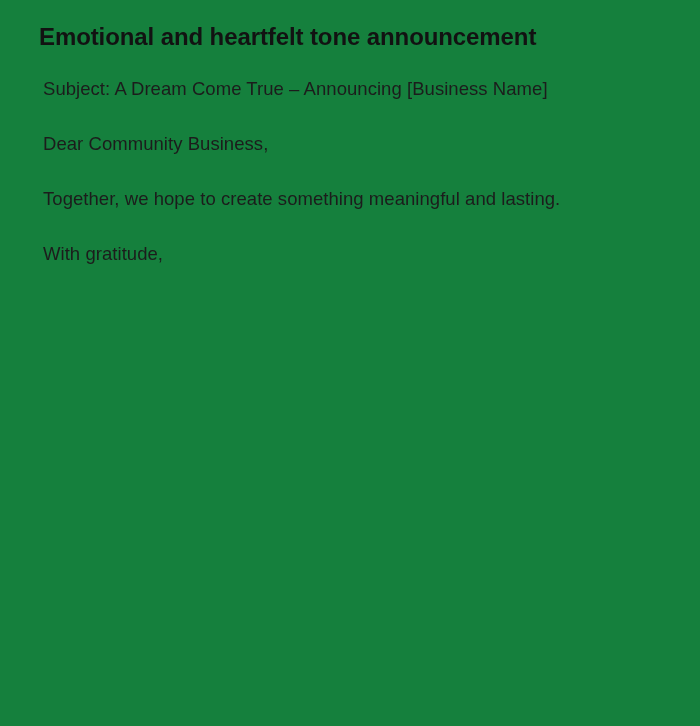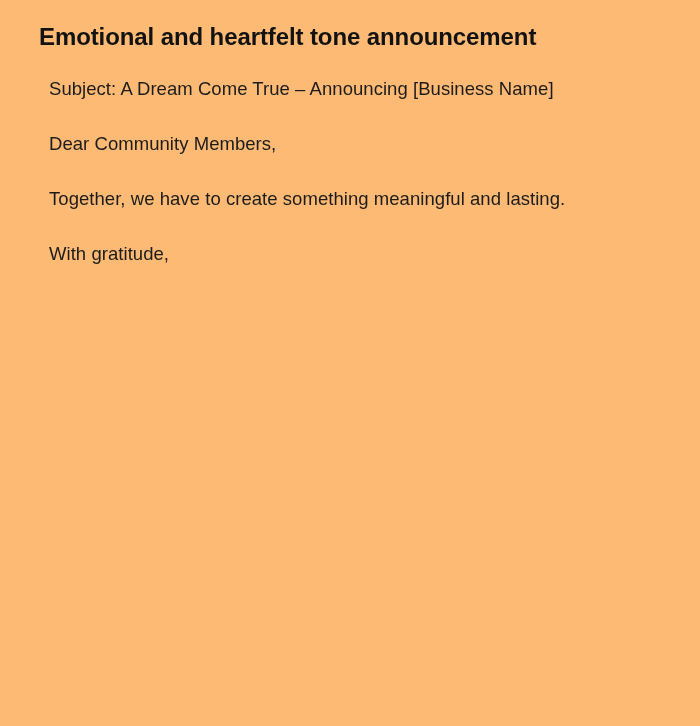--- a/index.html
+++ b/index.html
@@ -12,32 +12,32 @@
     height: 726px;
     font-family: "Liberation Sans", sans-serif;
     color: #171717;
     -webkit-font-smoothing: antialiased;
   }
   .doc {
     box-sizing: border-box;
     width: 700px;
     min-height: 726px;
     padding: 22px 60px 18px 39px;
-    background: #fdba74;
+    background: #15803d;
   }
   .doc-title {
     margin: 0 0 19px 0;
     font-size: 24px;
     font-weight: 700;
     line-height: 30px;
     letter-spacing: -0.1px;
     color: #121212;
   }
   .para {
-    margin: 0 0 20px 10px;
+    margin: 0 0 20px 4px;
     font-size: 18.5px;
     line-height: 35px;
     font-weight: 400;
     letter-spacing: 0.05px;
     color: #1c1c1c;
     max-width: 600px;
   }
   .para:last-child {
     margin-bottom: 0;
   }
@@ -47,22 +47,22 @@
 </style>
 </head>
 <body>
 
 <div class="doc">
 
   <h1 class="doc-title">Emotional and heartfelt tone announcement</h1>
 
   <p class="para subject">Subject: A Dream Come True – Announcing [Business Name]</p>
 
-  <p class="para">Dear Community Members,</p>
+  <p class="para">Dear Community Business,</p>
 
 
 
-  <p class="para">Together, we have to create something meaningful and lasting.</p>
+  <p class="para">Together, we hope to create something meaningful and lasting.</p>
 
   <p class="para">With gratitude,</p>
 
 
 </div>
 
 </body></html>

